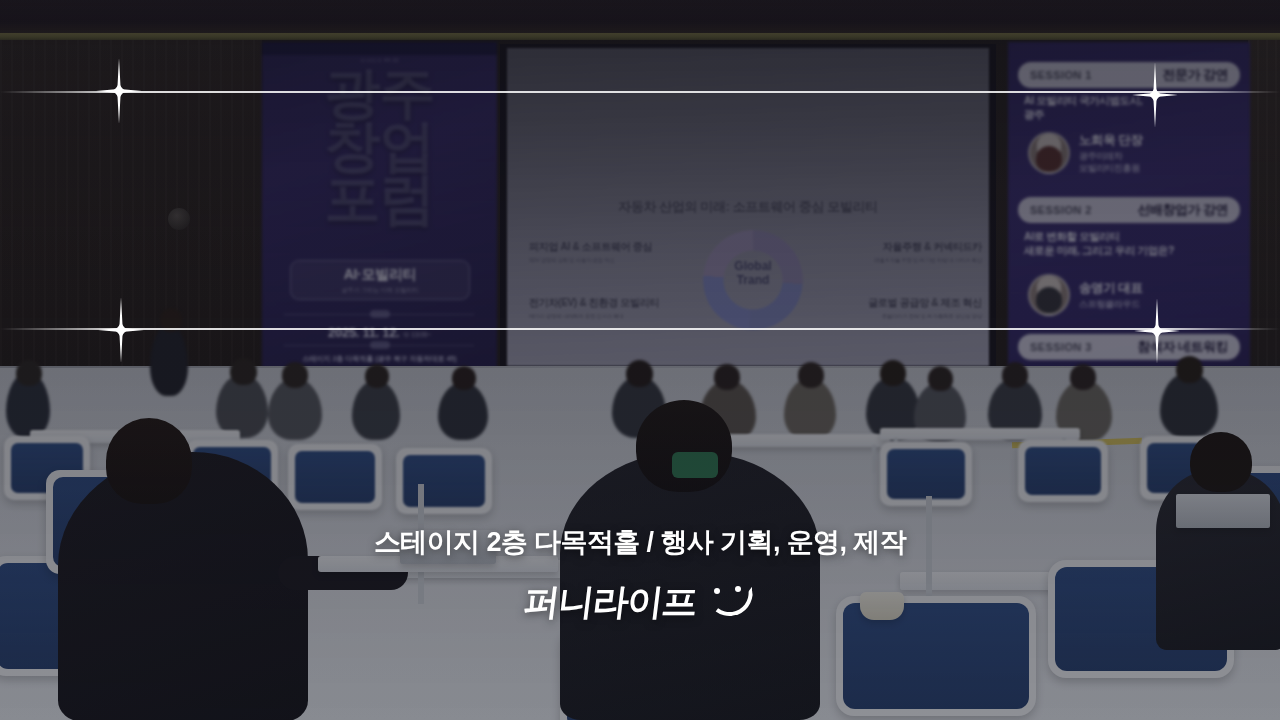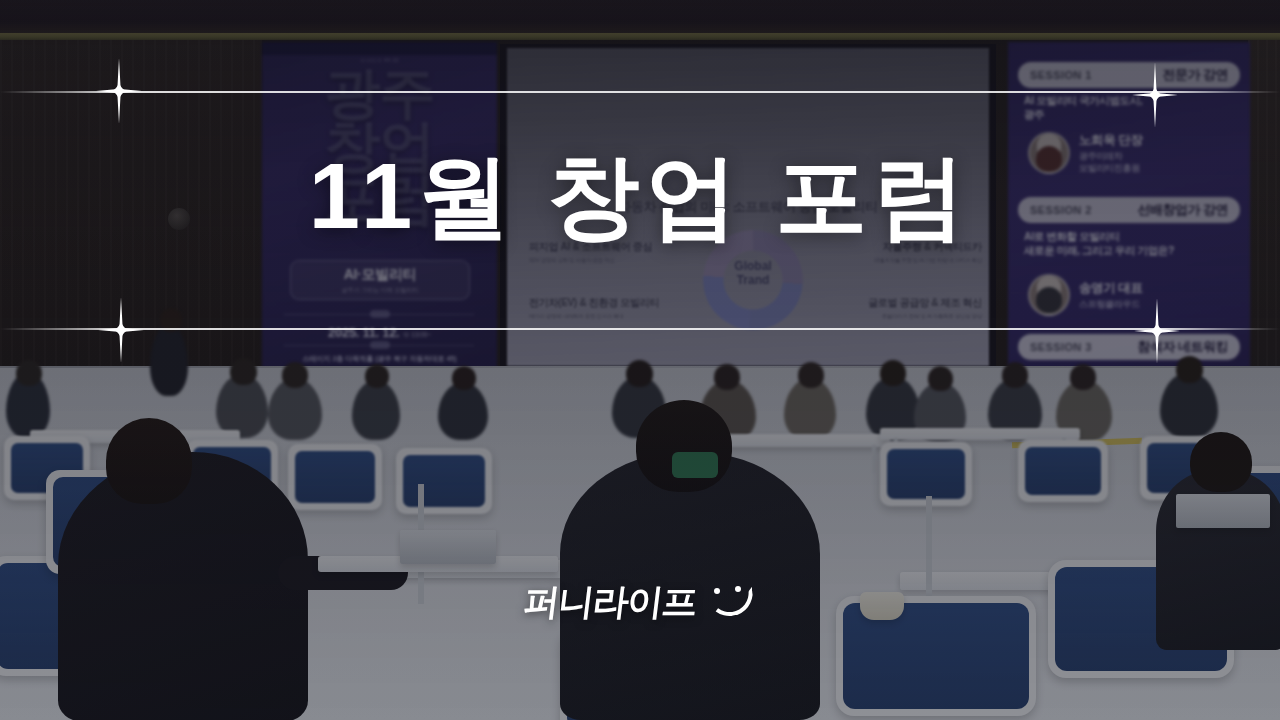--- a/index.html
+++ b/index.html
@@ -520,21 +520,21 @@
   <div class="overlay"></div>
 
   <div class="deco-line line-top"></div>
   <div class="deco-line line-bot"></div>
 
   <div class="sparkle sp-tl"></div>
   <div class="sparkle sp-tr"></div>
   <div class="sparkle sp-bl"></div>
   <div class="sparkle sp-br"></div>
 
-  <div class="headline">11월 창업 포럼</div>
+  <div class="subhead">스테이지 2층 다목적홀 / 행사 기획, 운영, 제작</div>
 
   <div class="brand">
     <span class="brand-text">퍼니라이프</span>
     <span class="smiley">
       <span class="eye l"></span>
       <span class="eye r"></span>
       <span class="mouth"></span>
     </span>
   </div>
 

